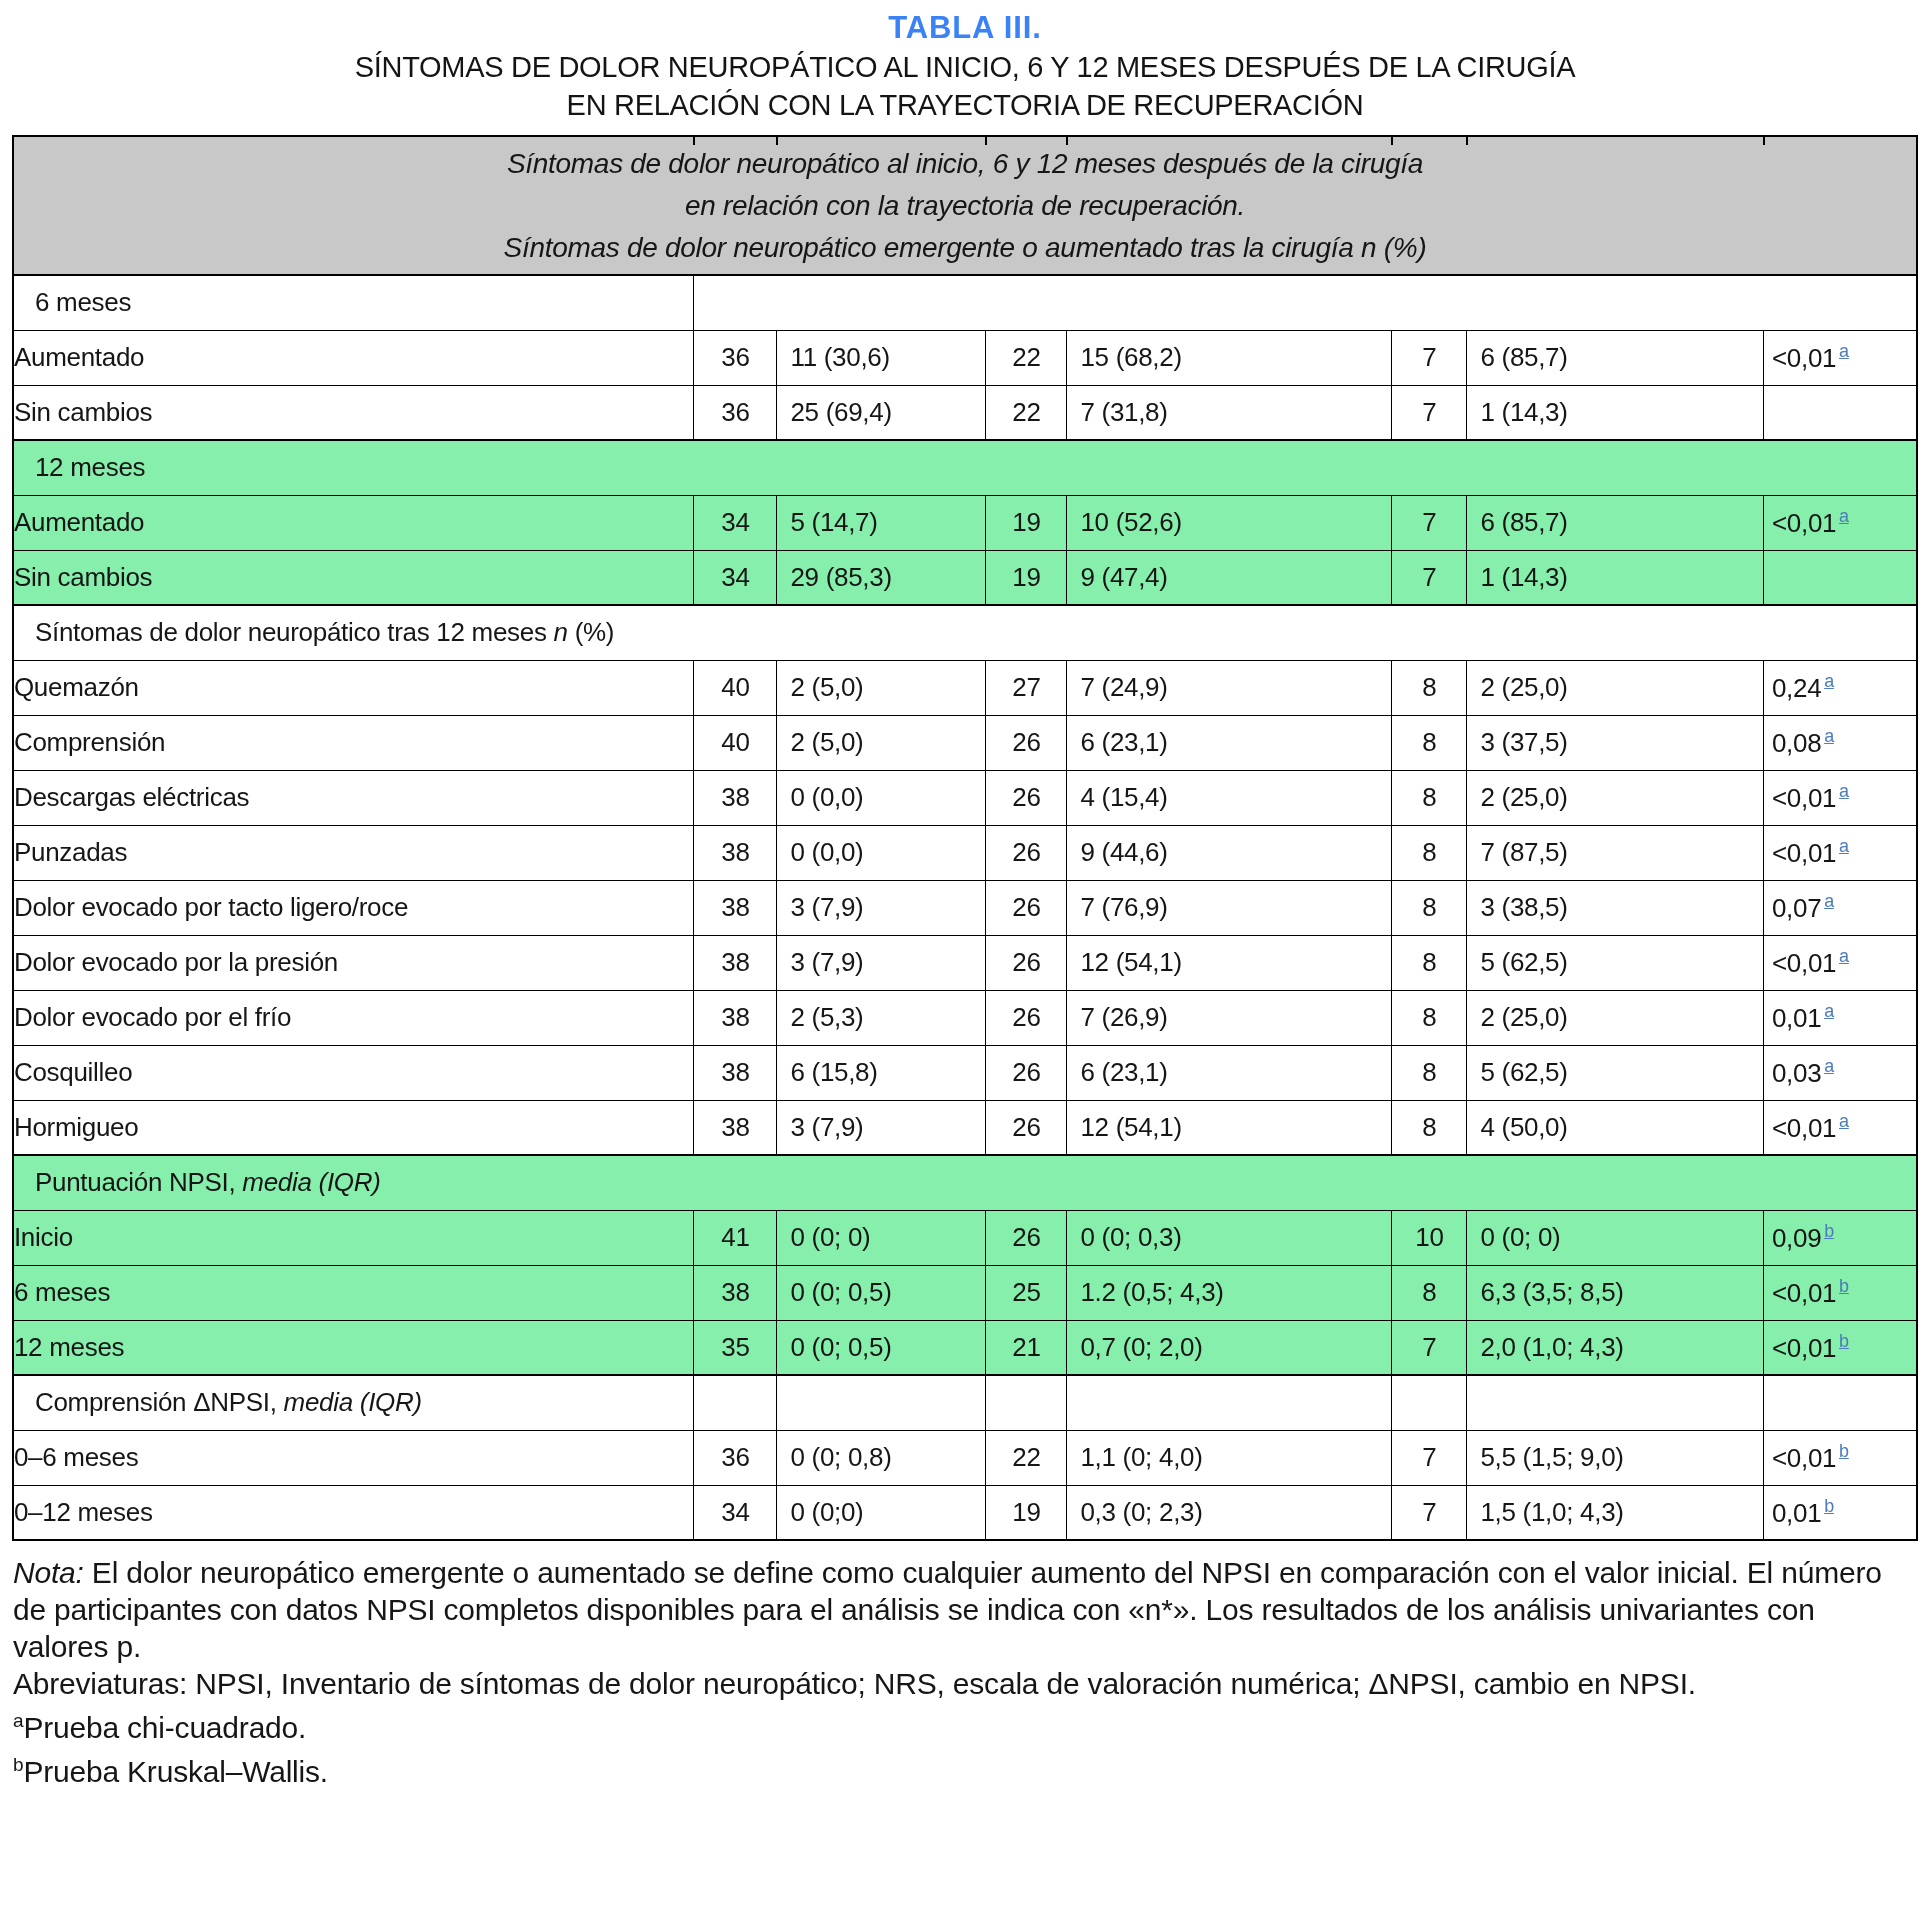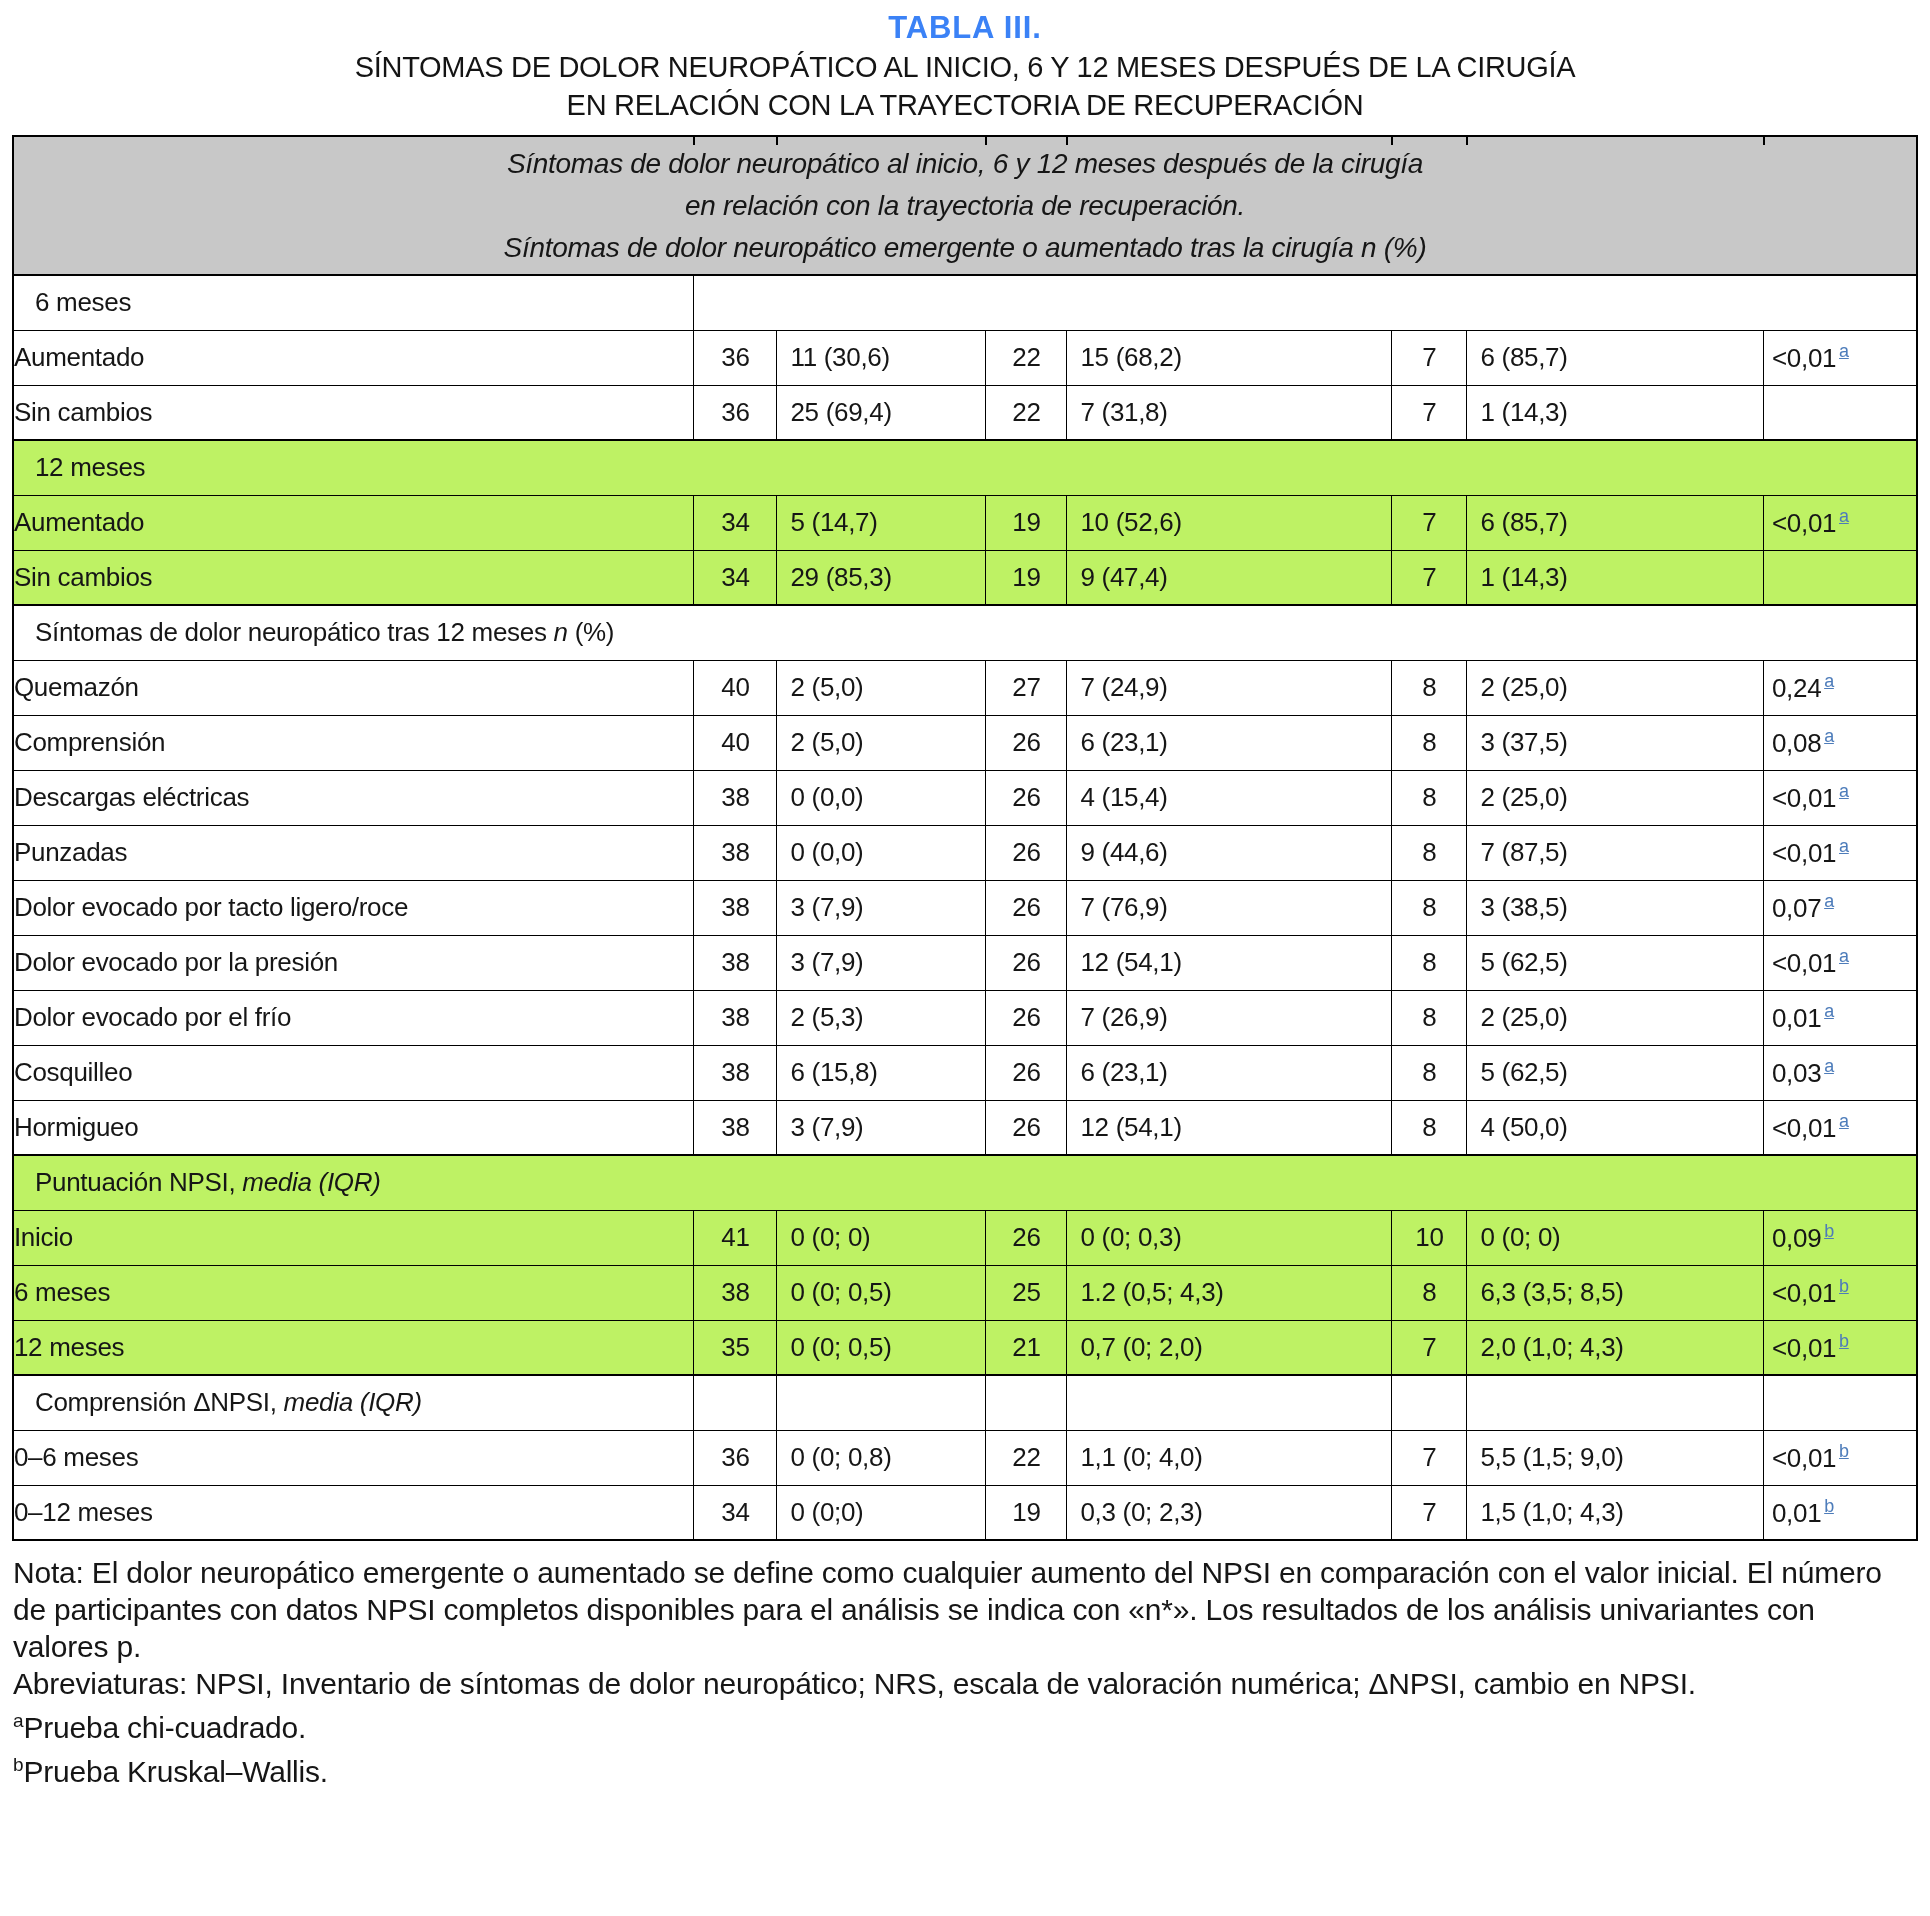--- a/index.html
+++ b/index.html
@@ -28,21 +28,21 @@
   }
   td {
     border: 1.9px solid #000;
     height: 55px;
     font-size: 26px;
     padding: 0;
     overflow: hidden;
     white-space: nowrap;
     letter-spacing: -0.3px;
   }
-  tr.gray td { background: #bef264; }
+  tr.gray td { background: #86efac; }
   tr.section td { border-top-width: 2.8px; }
 
   td.hdr {
     background: #c8c8c8;
     border-bottom-width: 2.8px;
     font-style: italic;
     text-align: center;
     font-size: 28px;
     height: 139px;
     position: relative;
@@ -63,21 +63,21 @@
     text-decoration: underline;
     font-size: 18px;
     vertical-align: super;
     margin-left: 2.8px;
     cursor: pointer;
   }
 
   
   .notes { margin: 13px 13px 0 13px; font-size: 30px; line-height: 37px; letter-spacing: -0.2px; }
   .notes p { margin: 0; }
-  .nota-label { }
+  .nota-label { font-style: italic; }
   .note-sup { font-size: 19px; vertical-align: super; }
 </style>
 </head>
 <body>
 
 <div class="page">
 
   <div class="title-block">
     <div class="t-label">TABLA III.</div>
     <div class="t-line">SÍNTOMAS DE DOLOR NEUROPÁTICO AL INICIO, 6 Y 12 MESES DESPUÉS DE LA CIRUGÍA</div>

